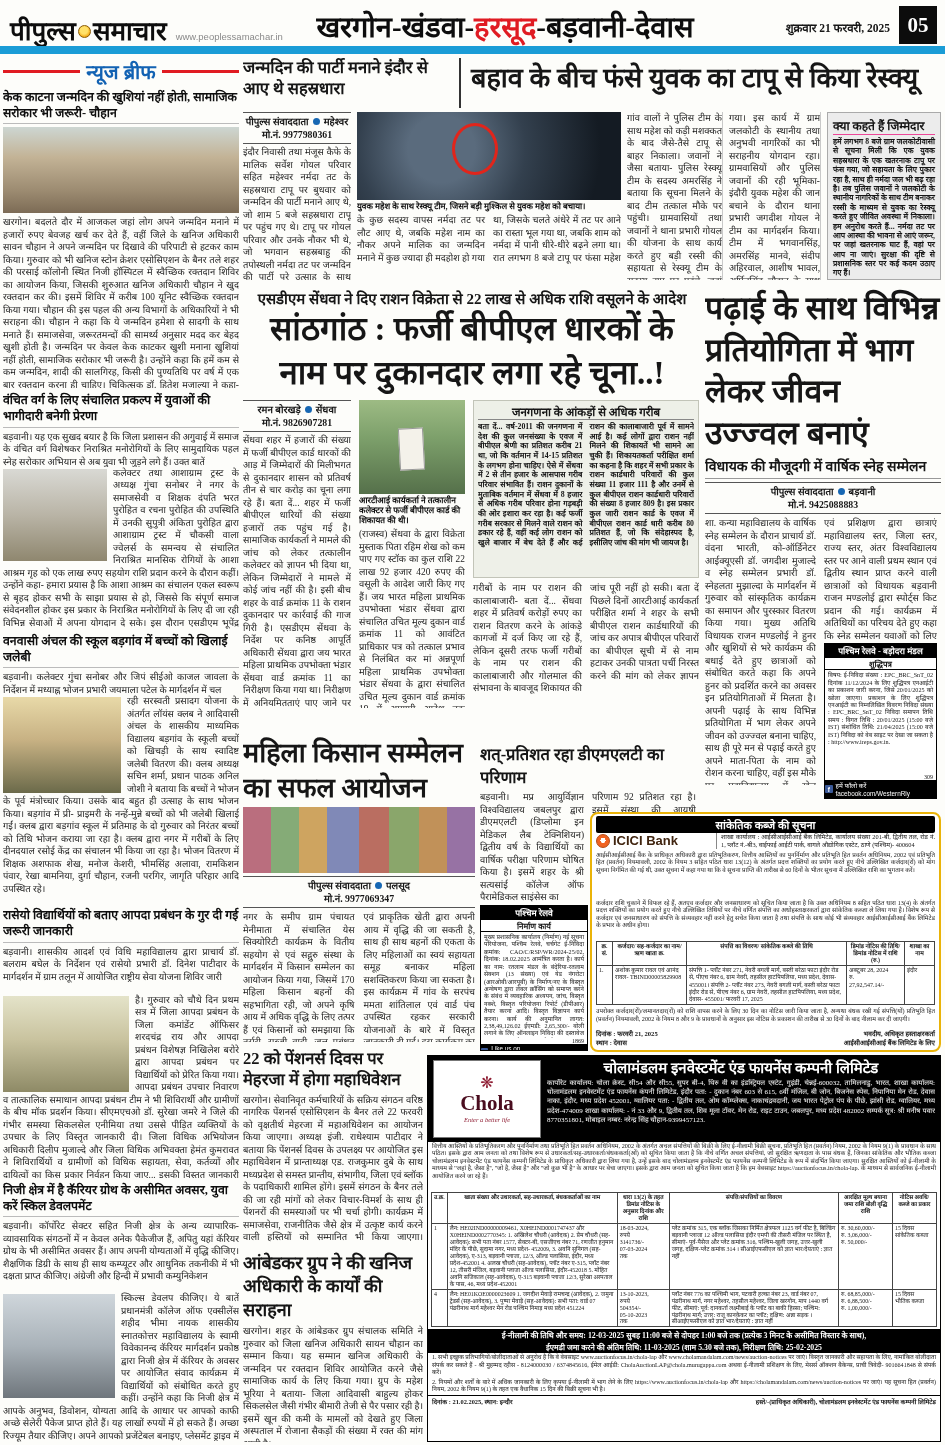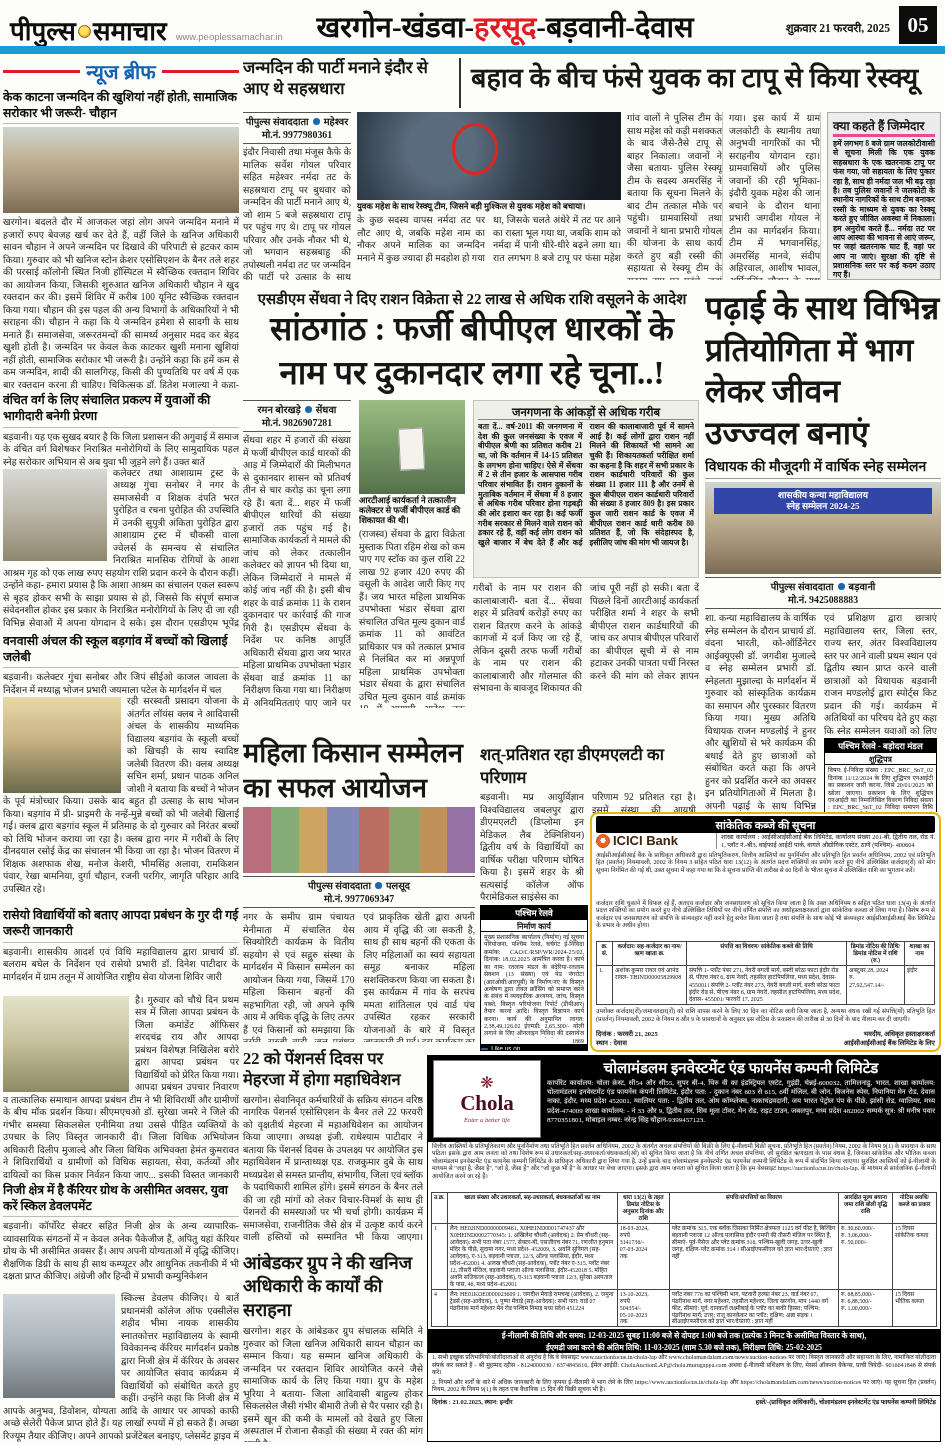--- a/index.html
+++ b/index.html
@@ -54,21 +54,21 @@
   .nb-title { color:#1262b3; font-weight:bold; font-size:20px; }
   .brief-h { font-weight:bold; font-size:12.3px; line-height:1.28; color:#0e0e0e;
              border-bottom:1px solid #bbb; padding-bottom:2px; margin:5px 0 3px; }
   .float-ph { float:left; margin:2px 6px 2px 0; }
   
   #rescue { left:243px; top:58px; width:698px; height:226px; }
   .kicker2 { font-weight:bold; font-size:16.5px; line-height:1.25; width:218px; padding-right:8px;
              border-right:2px solid #333; height:50px; }
   .rescue-hl { font-weight:bold; font-size:27px; white-space:nowrap; overflow:hidden; padding-left:10px; }
   .quote-box { background:#ececec; border:1px solid #aaa; padding:4px 5px; }
-  .quote-box h4 { font-size:12px; border-bottom:3px solid #ec4899; margin-bottom:2px; }
+  .quote-box h4 { font-size:12px; border-bottom:1px solid #ec4899; margin-bottom:2px; }
   .quote-box p { font-size:7.7px; line-height:1.22; font-weight:bold; text-align:justify; }
   .quote-sign { text-align:right; font-size:8px; font-weight:bold; margin-top:2px; }
   
   #bpl { left:243px; top:288px; width:458px; height:442px; }
   .bpl-kicker { text-align:center; font-weight:bold; font-size:15px; }
   .bpl-hl { text-align:center; font-weight:bold; font-size:33px; line-height:1.32; }
   .census { background:#eef0e8; border:1px solid #c2c4b8; padding:3px 4px; }
   .census h4 { text-align:center; font-size:11.5px; border-bottom:1px solid #888; margin-bottom:2px; }
   .census .cb { column-count:2; column-gap:7px; font-size:7.8px; line-height:1.24; font-weight:bold; text-align:justify; height:152px; overflow:hidden; }
   
@@ -250,26 +250,20 @@
           <div class="cb">बता दें... वर्ष-2011 की जनगणना में देश की कुल जनसंख्या के एवज में बीपीएल श्रेणी का प्रतिशत करीब 21 था, जो कि वर्तमान में 14-15 प्रतिशत के लगभग होना चाहिए। ऐसे में सेंधवा में 2 से तीन हजार के आसपास गरीब परिवार संभावित हैं। राशन दुकानों के मुताबिक वर्तमान में सेंधवा में 8 हजार से अधिक गरीब परिवार होना गड़बड़ी की ओर इशारा कर रहा है। कई फर्जी गरीब सरकार से मिलने वाले राशन को डकार रहे हैं, वहीं कई लोग राशन को खुले बाजार में बेच देते हैं और कई राशन की कालाबाजारी पूर्व में सामने आई है। कई लोगों द्वारा राशन नहीं मिलने की शिकायतें भी सामने आ चुकी हैं। शिकायतकर्ता परीक्षित शर्मा का कहना है कि शहर में सभी प्रकार के राशन कार्डधारी परिवारों की कुल संख्या 11 हजार 111 है और उनमें से कुल बीपीएल राशन कार्डधारी परिवारों की संख्या 8 हजार 809 है। इस प्रकार कुल जारी राशन कार्ड के एवज में बीपीएल राशन कार्ड धारी करीब 80 प्रतिशत हैं, जो कि संदेहास्पद है, इसीलिए जांच की मांग भी जायज है।</div>
         </div>
         <div class="bt clip" style="column-count:2;column-gap:8px;height:122px;margin-top:4px">गरीबों के नाम पर राशन की कालाबाजारी- बता दें... सेंधवा शहर में प्रतिवर्ष करोड़ों रुपए का राशन वितरण करने के आंकड़े कागजों में दर्ज किए जा रहे हैं, लेकिन दूसरी तरफ फर्जी गरीबों के नाम पर राशन की कालाबाजारी और गोलमाल की संभावना के बावजूद शिकायत की जांच पूरी नहीं हो सकी। बता दें पिछले दिनों आरटीआई कार्यकर्ता परीक्षित शर्मा ने शहर के सभी बीपीएल राशन कार्डधारियों की जांच कर अपात्र बीपीएल परिवारों का बीपीएल सूची में से नाम हटाकर उनकी पात्रता पर्ची निरस्त करने की मांग को लेकर ज्ञापन दिया था, लेकिन आज तक उक्त जांच पूरी नहीं हो पाई है।</div>
       </div>
     </div>
   </div>
 
   <div id="study" class="abs clip">
     <div class="study-hl">पढ़ाई के साथ विभिन्न प्रतियोगिता में भाग लेकर जीवन उज्ज्वल बनाएं</div>
     <div class="study-sub">विधायक की मौजूदगी में वार्षिक स्नेह सम्मेलन</div>
-    <div class="photo ph-group" style="height:92px">
-      <div class="banner-strip">
-        <span>शासकीय कन्या महाविद्यालय</span><br>
-        <span>स्नेह सम्मेलन 2024-25</span>
-      </div>
-    </div>
     <div class="byline" style="margin-top:3px">
       <span>पीपुल्स संवाददाता</span>
       <span class="dot"></span>
       <span>बड़वानी</span>
     </div>
     <div class="phone">मो.नं. 9425088883</div>
     <div style="display:flex;gap:8px;margin-top:3px">
       <div style="width:111px;height:268px" class="bt clip">शा. कन्या महाविद्यालय के वार्षिक स्नेह सम्मेलन के दौरान प्राचार्य डॉ. वंदना भारती, को-ऑर्डिनेटर आईक्यूएसी डॉ. जगदीश मुजाल्दे व स्नेह सम्मेलन प्रभारी डॉ. स्नेहलता मुझाल्दा के मार्गदर्शन में गुरुवार को सांस्कृतिक कार्यक्रम का समापन और पुरस्कार वितरण किया गया। मुख्य अतिथि विधायक राजन मण्डलोई ने हुनर और खुशियों से भरे कार्यक्रम की बधाई देते हुए छात्राओं को संबोधित करते कहा कि अपने हुनर को प्रदर्शित करने का अवसर इन प्रतियोगिताओं में मिलता है। अपनी पढ़ाई के साथ विभिन्न प्रतियोगिता में भाग लेकर अपने जीवन को उज्ज्वल बनाना चाहिए, साथ ही पूरे मन से पढ़ाई करते हुए अपने माता-पिता के नाम को रोशन करना चाहिए, वहीं इस मौके पर महाविद्यालय में खेल गतिविधियों के अंतर्गत कुशल शारीरिक तकनीक</div>
       <div style="width:113px">
         <div class="bt clip" style="height:122px">एवं प्रशिक्षण द्वारा छात्राएं महाविद्यालय स्तर, जिला स्तर, राज्य स्तर, अंतर विश्वविद्यालय स्तर पर आने वाली प्रथम स्थान एवं द्वितीय स्थान प्राप्त करने वाली छात्राओं को विधायक बड़वानी राजन मण्डलोई द्वारा स्पोर्ट्स किट प्रदान की गई। कार्यक्रम में अतिथियों का परिचय देते हुए कहा कि स्नेह सम्मेलन युवाओं को लिए आवश्यक होता है। संचालन डॉ. रविंद्र बरडे ने किया। आभार डॉ. स्नेहलता मुझाल्दा ने माना।</div>

